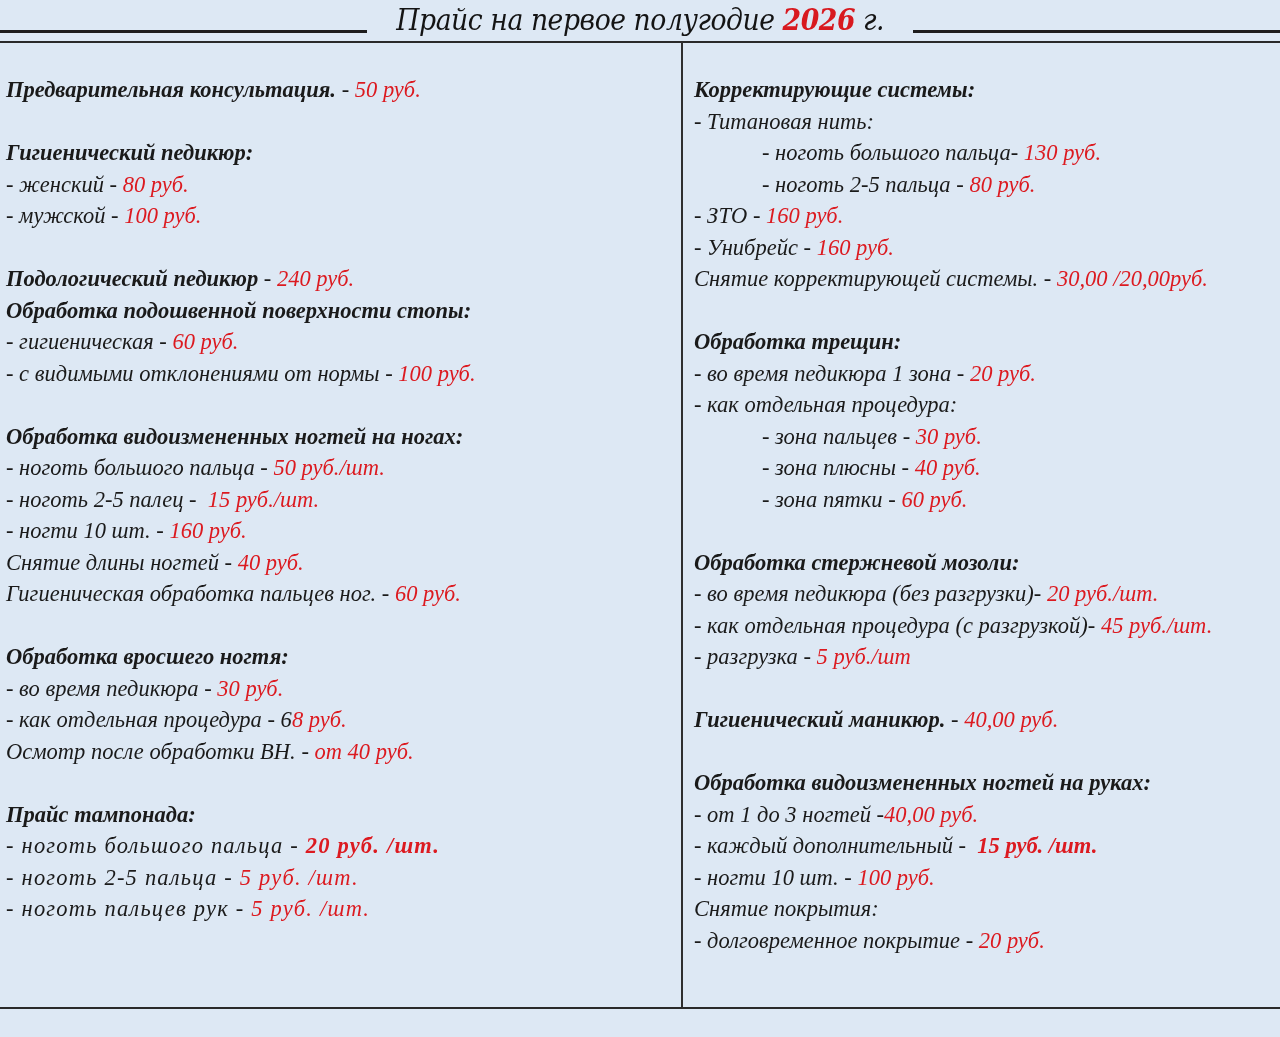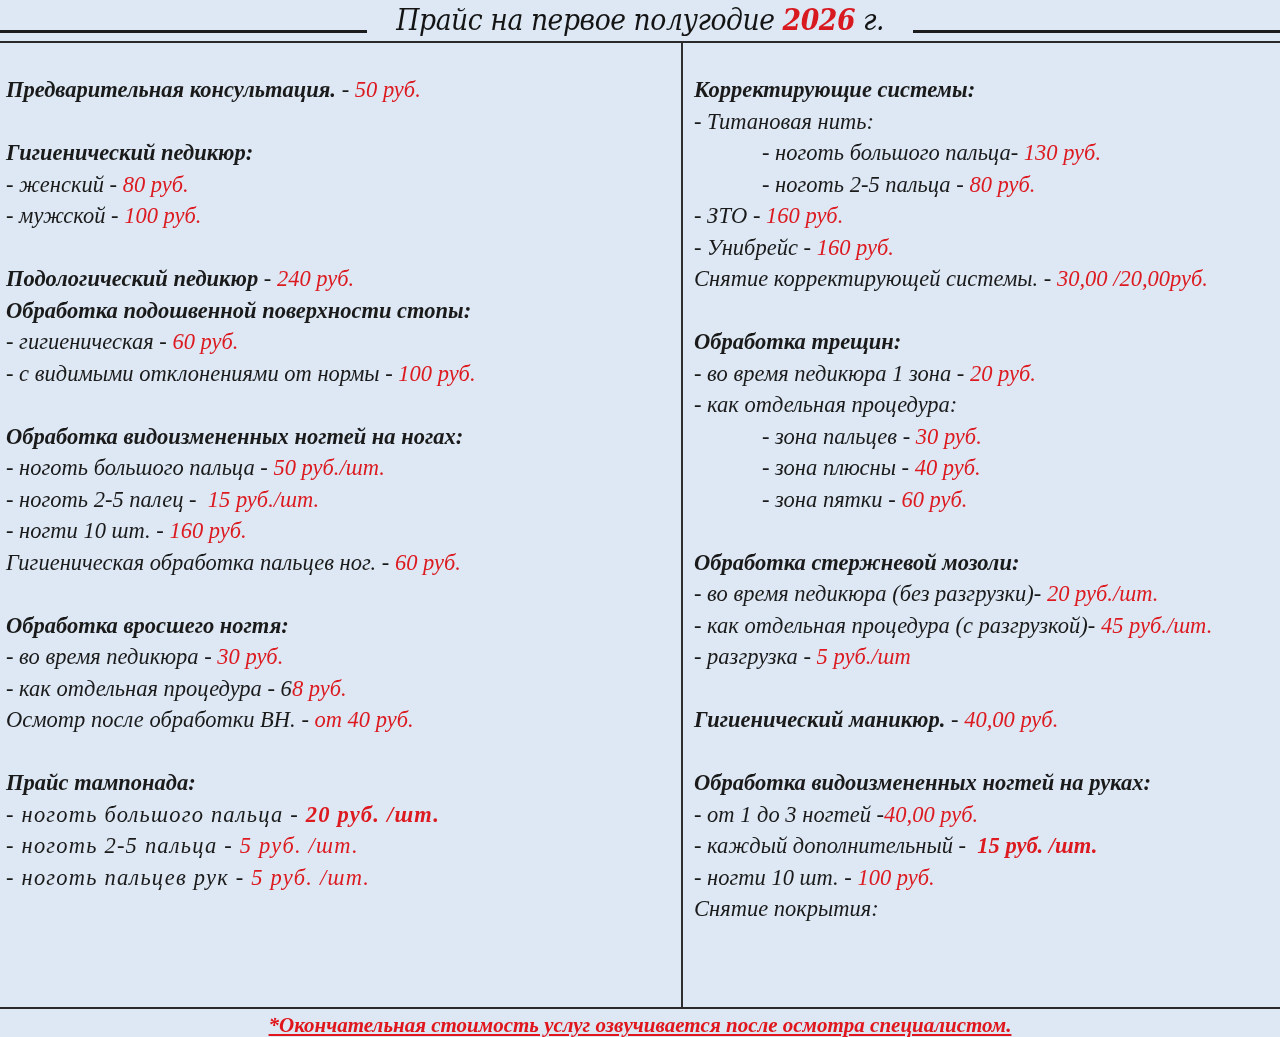--- a/index.html
+++ b/index.html
@@ -91,20 +91,21 @@
       <div class="line gap"></div>
       <div class="line heading"><span>Подологический педикюр</span><span style="white-space: pre; font-weight: normal;"> - </span><span class="price" style="font-weight: normal;">240 руб.</span></div>
       <div class="line heading"><span>Обработка подошвенной поверхности стопы:</span><span style="white-space: pre; font-weight: normal;"></span><span class="price" style="font-weight: normal;"></span></div>
       <div class="line"><span>- гигиеническая</span><span style="white-space: pre; font-weight: normal;"> - </span><span class="price" style="font-weight: normal;">60 руб.</span></div>
       <div class="line"><span>- с видимыми отклонениями от нормы</span><span style="white-space: pre; font-weight: normal;"> - </span><span class="price" style="font-weight: normal;">100 руб.</span></div>
       <div class="line gap"></div>
       <div class="line heading"><span>Обработка видоизмененных ногтей на ногах:</span><span style="white-space: pre; font-weight: normal;"></span><span class="price" style="font-weight: normal;"></span></div>
       <div class="line"><span>- ноготь большого пальца</span><span style="white-space: pre; font-weight: normal;"> - </span><span class="price" style="font-weight: normal;">50 руб./шт.</span></div>
       <div class="line"><span>- ноготь 2-5 палец</span><span style="white-space: pre; font-weight: normal;"> -  </span><span class="price" style="font-weight: normal;">15 руб./шт.</span></div>
       <div class="line"><span>- ногти 10 шт.</span><span style="white-space: pre; font-weight: normal;"> - </span><span class="price" style="font-weight: normal;">160 руб.</span></div>
+      <div class="line"><span>Снятие длины ногтей</span><span style="white-space: pre; font-weight: normal;"> - </span><span class="price" style="font-weight: normal;">40 руб.</span></div>
       <div class="line"><span>Гигиеническая обработка пальцев ног.</span><span style="white-space: pre; font-weight: normal;"> - </span><span class="price" style="font-weight: normal;">60 руб.</span></div>
       <div class="line gap"></div>
       <div class="line heading"><span>Обработка вросшего ногтя:</span><span style="white-space: pre; font-weight: normal;"></span><span class="price" style="font-weight: normal;"></span></div>
       <div class="line"><span>- во время педикюра</span><span style="white-space: pre; font-weight: normal;"> - </span><span class="price" style="font-weight: normal;">30 руб.</span></div>
       <div class="line"><span>- как отдельная процедура</span><span style="white-space: pre; font-weight: normal;"> - 6</span><span class="price" style="font-weight: normal;">8 руб.</span></div>
       <div class="line"><span>Осмотр после обработки ВН.</span><span style="white-space: pre; font-weight: normal;"> - </span><span class="price" style="font-weight: normal;">от 40 руб.</span></div>
       <div class="line gap"></div>
       <div class="line heading"><span>Прайс тампонада:</span><span style="white-space: pre; font-weight: normal;"></span><span class="price" style="font-weight: normal;"></span></div>
       <div class="line spaced"><span>- ноготь большого пальца</span><span style="white-space: pre; font-weight: normal;"> - </span><span class="price" style="font-weight: bold; margin-top: 44px;">20 руб. /шт.</span></div>
       <div class="line spaced"><span>- ноготь 2-5 пальца</span><span style="white-space: pre; font-weight: normal;"> - </span><span class="price" style="font-weight: normal;">5 руб. /шт.</span></div>
@@ -131,16 +132,16 @@
       <div class="line"><span>- как отдельная процедура (с разгрузкой)</span><span style="white-space: pre; font-weight: normal;">- </span><span class="price" style="font-weight: normal;">45 руб./шт.</span></div>
       <div class="line"><span>- разгрузка</span><span style="white-space: pre; font-weight: normal;"> - </span><span class="price" style="font-weight: normal;">5 руб./шт</span></div>
       <div class="line gap"></div>
       <div class="line heading"><span>Гигиенический маникюр.</span><span style="white-space: pre; font-weight: normal;"> - </span><span class="price" style="font-weight: normal;">40,00 руб.</span></div>
       <div class="line gap"></div>
       <div class="line heading"><span>Обработка видоизмененных ногтей на руках:</span><span style="white-space: pre; font-weight: normal;"></span><span class="price" style="font-weight: normal;"></span></div>
       <div class="line"><span>- от 1 до 3 ногтей</span><span style="white-space: pre; font-weight: normal;"> -</span><span class="price" style="font-weight: normal;">40,00 руб.</span></div>
       <div class="line"><span>- каждый дополнительный</span><span style="white-space: pre; font-weight: normal;"> -  </span><span class="price" style="font-weight: bold;">15 руб. /шт.</span></div>
       <div class="line"><span>- ногти 10 шт.</span><span style="white-space: pre; font-weight: normal;"> - </span><span class="price" style="font-weight: normal;">100 руб.</span></div>
       <div class="line"><span>Снятие покрытия:</span><span style="white-space: pre; font-weight: normal;"></span><span class="price" style="font-weight: normal;"></span></div>
+      <div class="line"><span>- долговременное покрытие</span><span style="white-space: pre; font-weight: normal;"> - </span><span class="price" style="font-weight: normal;">20 руб.</span></div>
     </div>
 
-  <div class="footer">*Окончательная стоимость услуг озвучивается после осмотра специалистом.</div>
 </div>
 
 </body></html>

